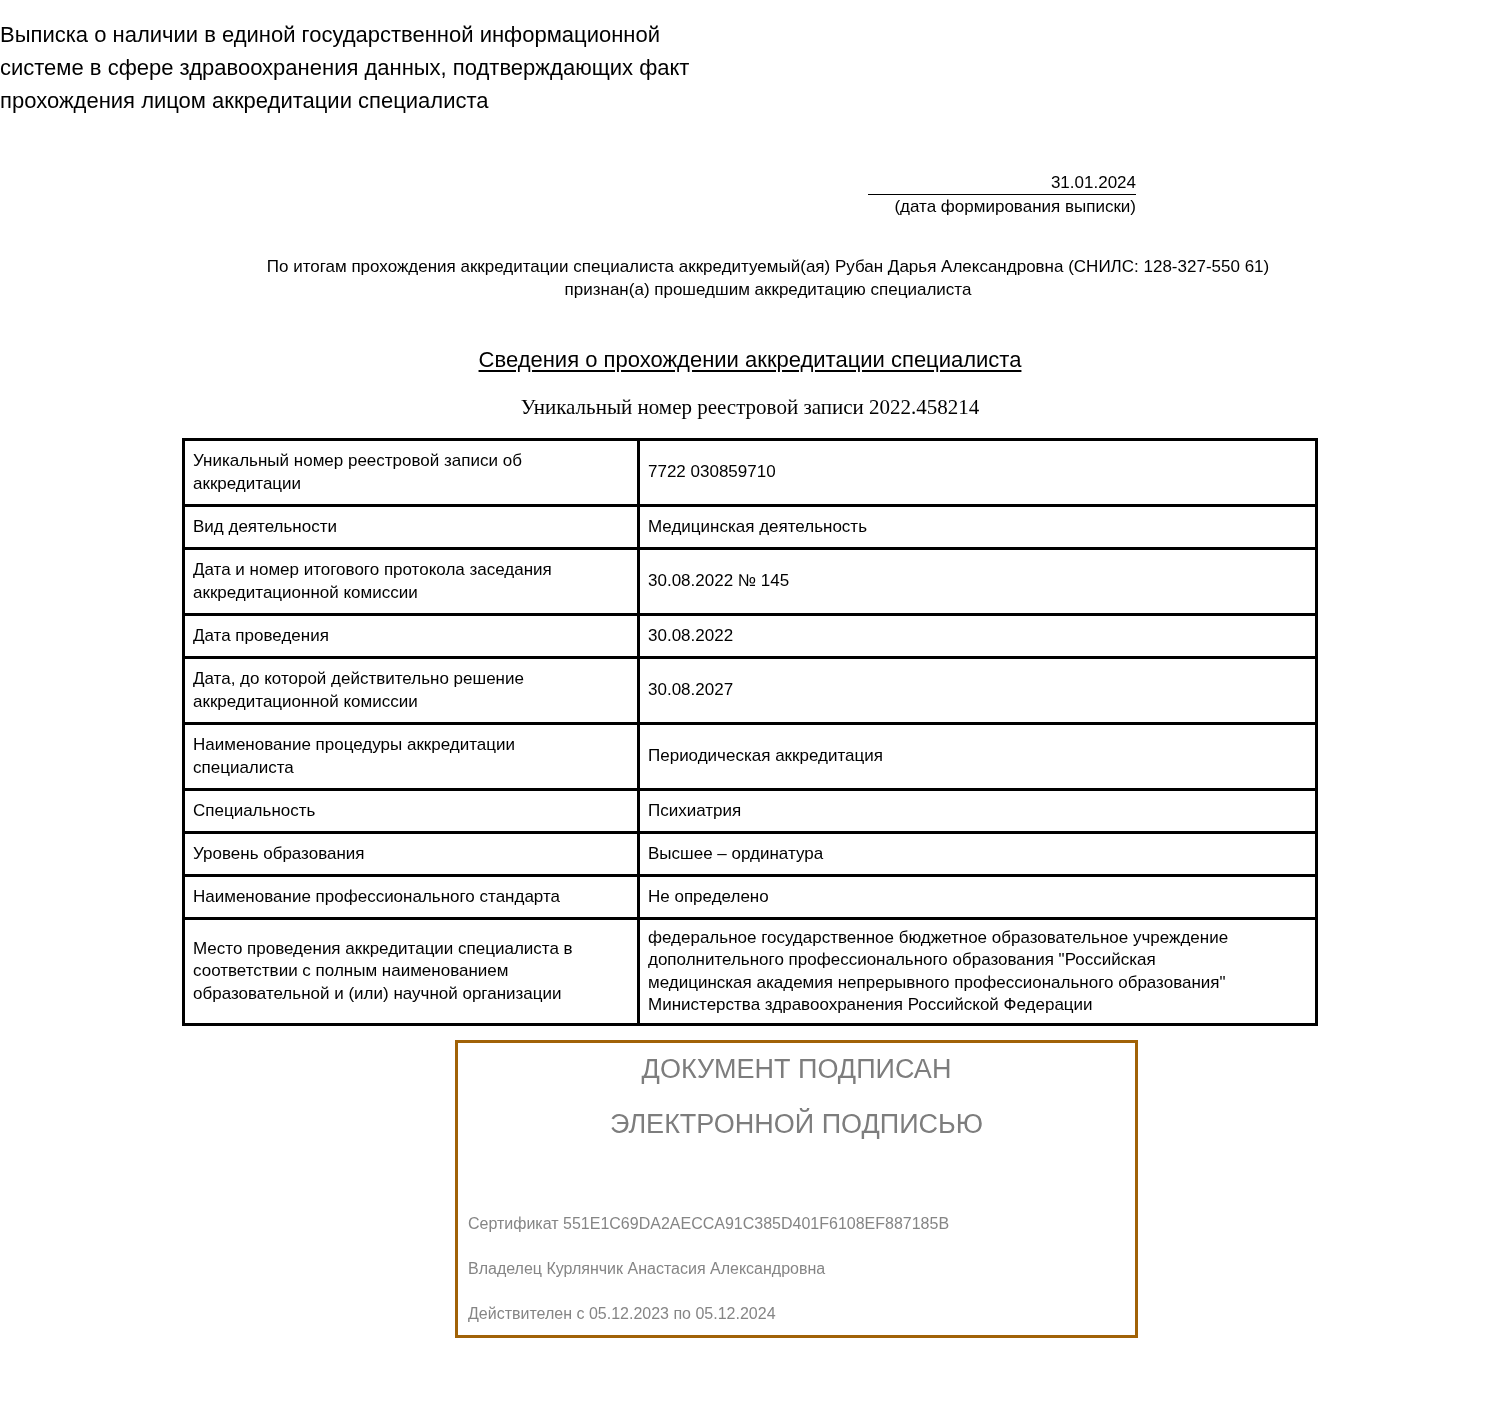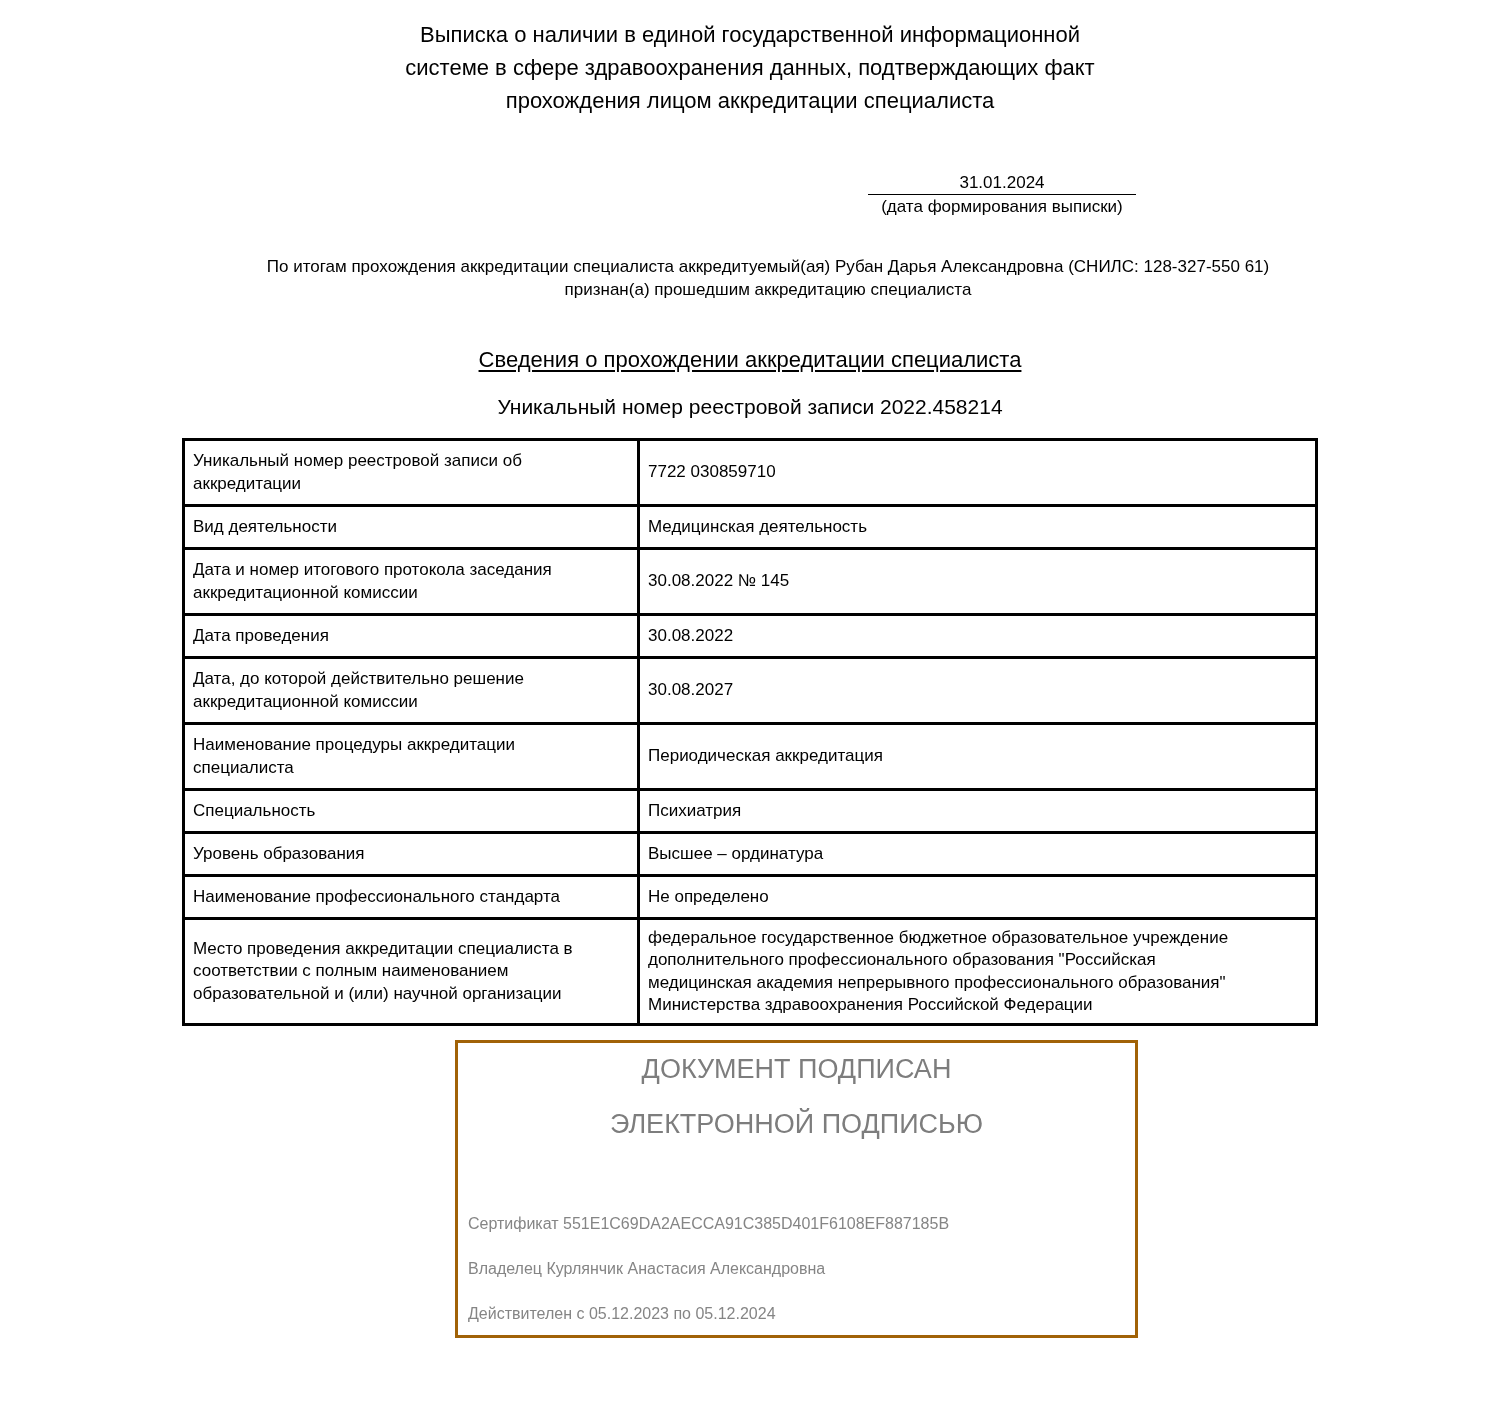--- a/index.html
+++ b/index.html
@@ -13,32 +13,32 @@
       position: relative;
       font-family: "Liberation Sans", sans-serif;
       color: #000000;
       overflow: hidden;
     }
     .title {
       position: absolute;
       left: 0;
       top: 18px;
       width: 1500px;
-      text-align: center;
+      text-align: left;
       font-size: 22px;
       line-height: 33px;
     }
     .title div { white-space: nowrap; }
 
     .date-block {
       position: absolute;
       left: 868px;
       top: 170px;
       width: 268px;
-      text-align: center;
+      text-align: right;
       font-size: 17px;
     }
     .date-value {
       border-bottom: 1.5px solid #000;
       line-height: 23px;
       padding-top: 1px;
     }
     .date-caption {
       line-height: 24px;
     }
@@ -69,20 +69,21 @@
     }
 
     .registry-heading {
       position: absolute;
       left: 0;
       top: 393px;
       width: 1500px;
       text-align: center;
       font-size: 21px;
       line-height: 28px;
+      font-family: Liberation Serif, serif;
     }
 
     table.info {
       position: absolute;
       left: 182px;
       top: 438px;
       width: 1136px;
       border-collapse: collapse;
       font-size: 17px;
       line-height: 22.5px;

